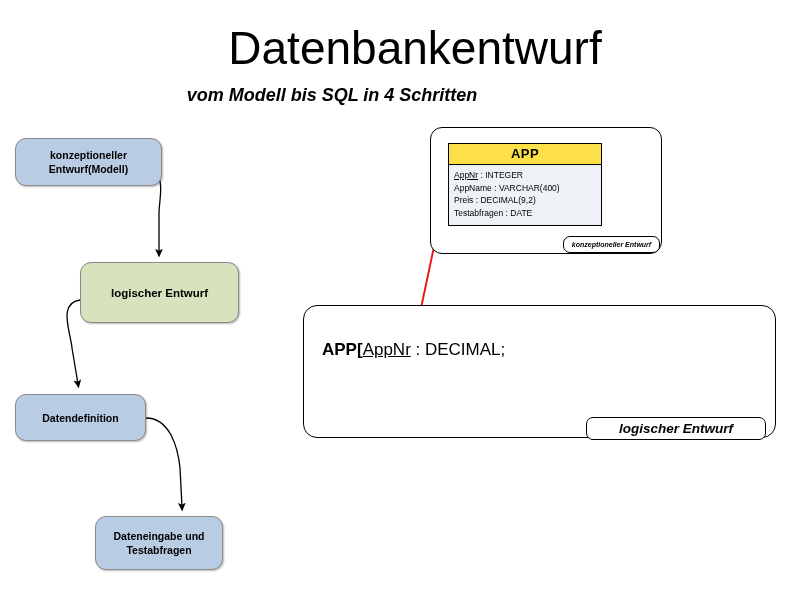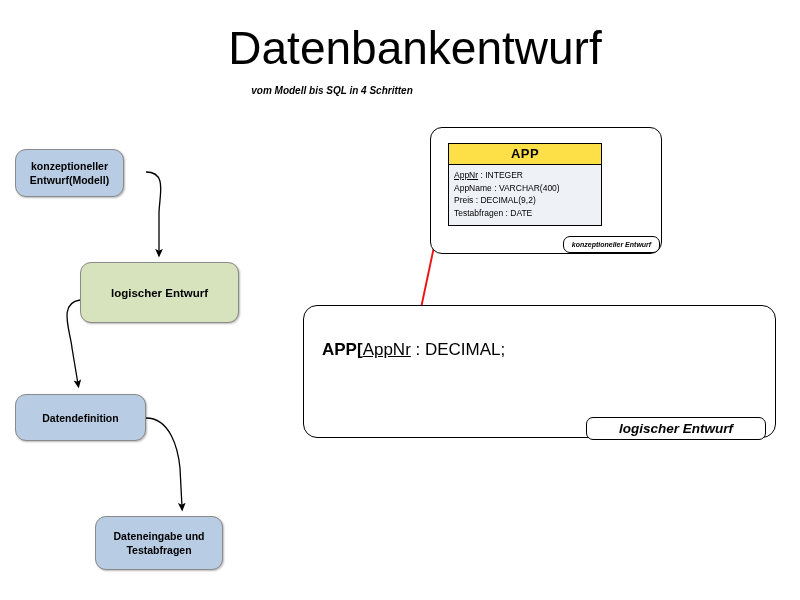--- a/index.html
+++ b/index.html
@@ -37,21 +37,21 @@
     color: #000;
     white-space: nowrap;
     padding-left: 15px;
   }
   .subtitle {
     position: absolute;
     left: 0;
     top: 85px;
     width: 664px;
     text-align: center;
-    font-size: 10px;
+    font-size: 18px;
     font-style: italic;
     font-weight: bold;
     color: #000;
   }
 
   
   .fbox {
     position: absolute;
     box-sizing: border-box;
     border: 1px solid #8a8a8a;
@@ -63,21 +63,21 @@
     font-size: 10.5px;
     font-weight: bold;
     line-height: 14px;
     color: #000;
     padding: 2px 6px;
     box-shadow: 1px 1px 2px rgba(0,0,0,0.28);
   }
   .fbox.blue  { background: #b8cce4; }
   .fbox.green { background: #d7e3bc; }
 
-  #box-konzept { left: 15px;  top: 149px; width: 109px; height: 48px; justify-content: flex-end; }
+  #box-konzept { left: 15px;  top: 138px; width: 147px; height: 48px; justify-content: flex-end; }
   #box-logisch { left: 80px;  top: 262px; width: 159px; height: 61px; font-size: 11.5px; }
   #box-datendef{ left: 15px;  top: 394px; width: 131px; height: 47px; }
   #box-eingabe { left: 95px;  top: 516px; width: 128px; height: 54px; }
 
   
   #connectors {
     position: absolute;
     left: 0; top: 0;
     width: 800px; height: 600px;
     pointer-events: none;

